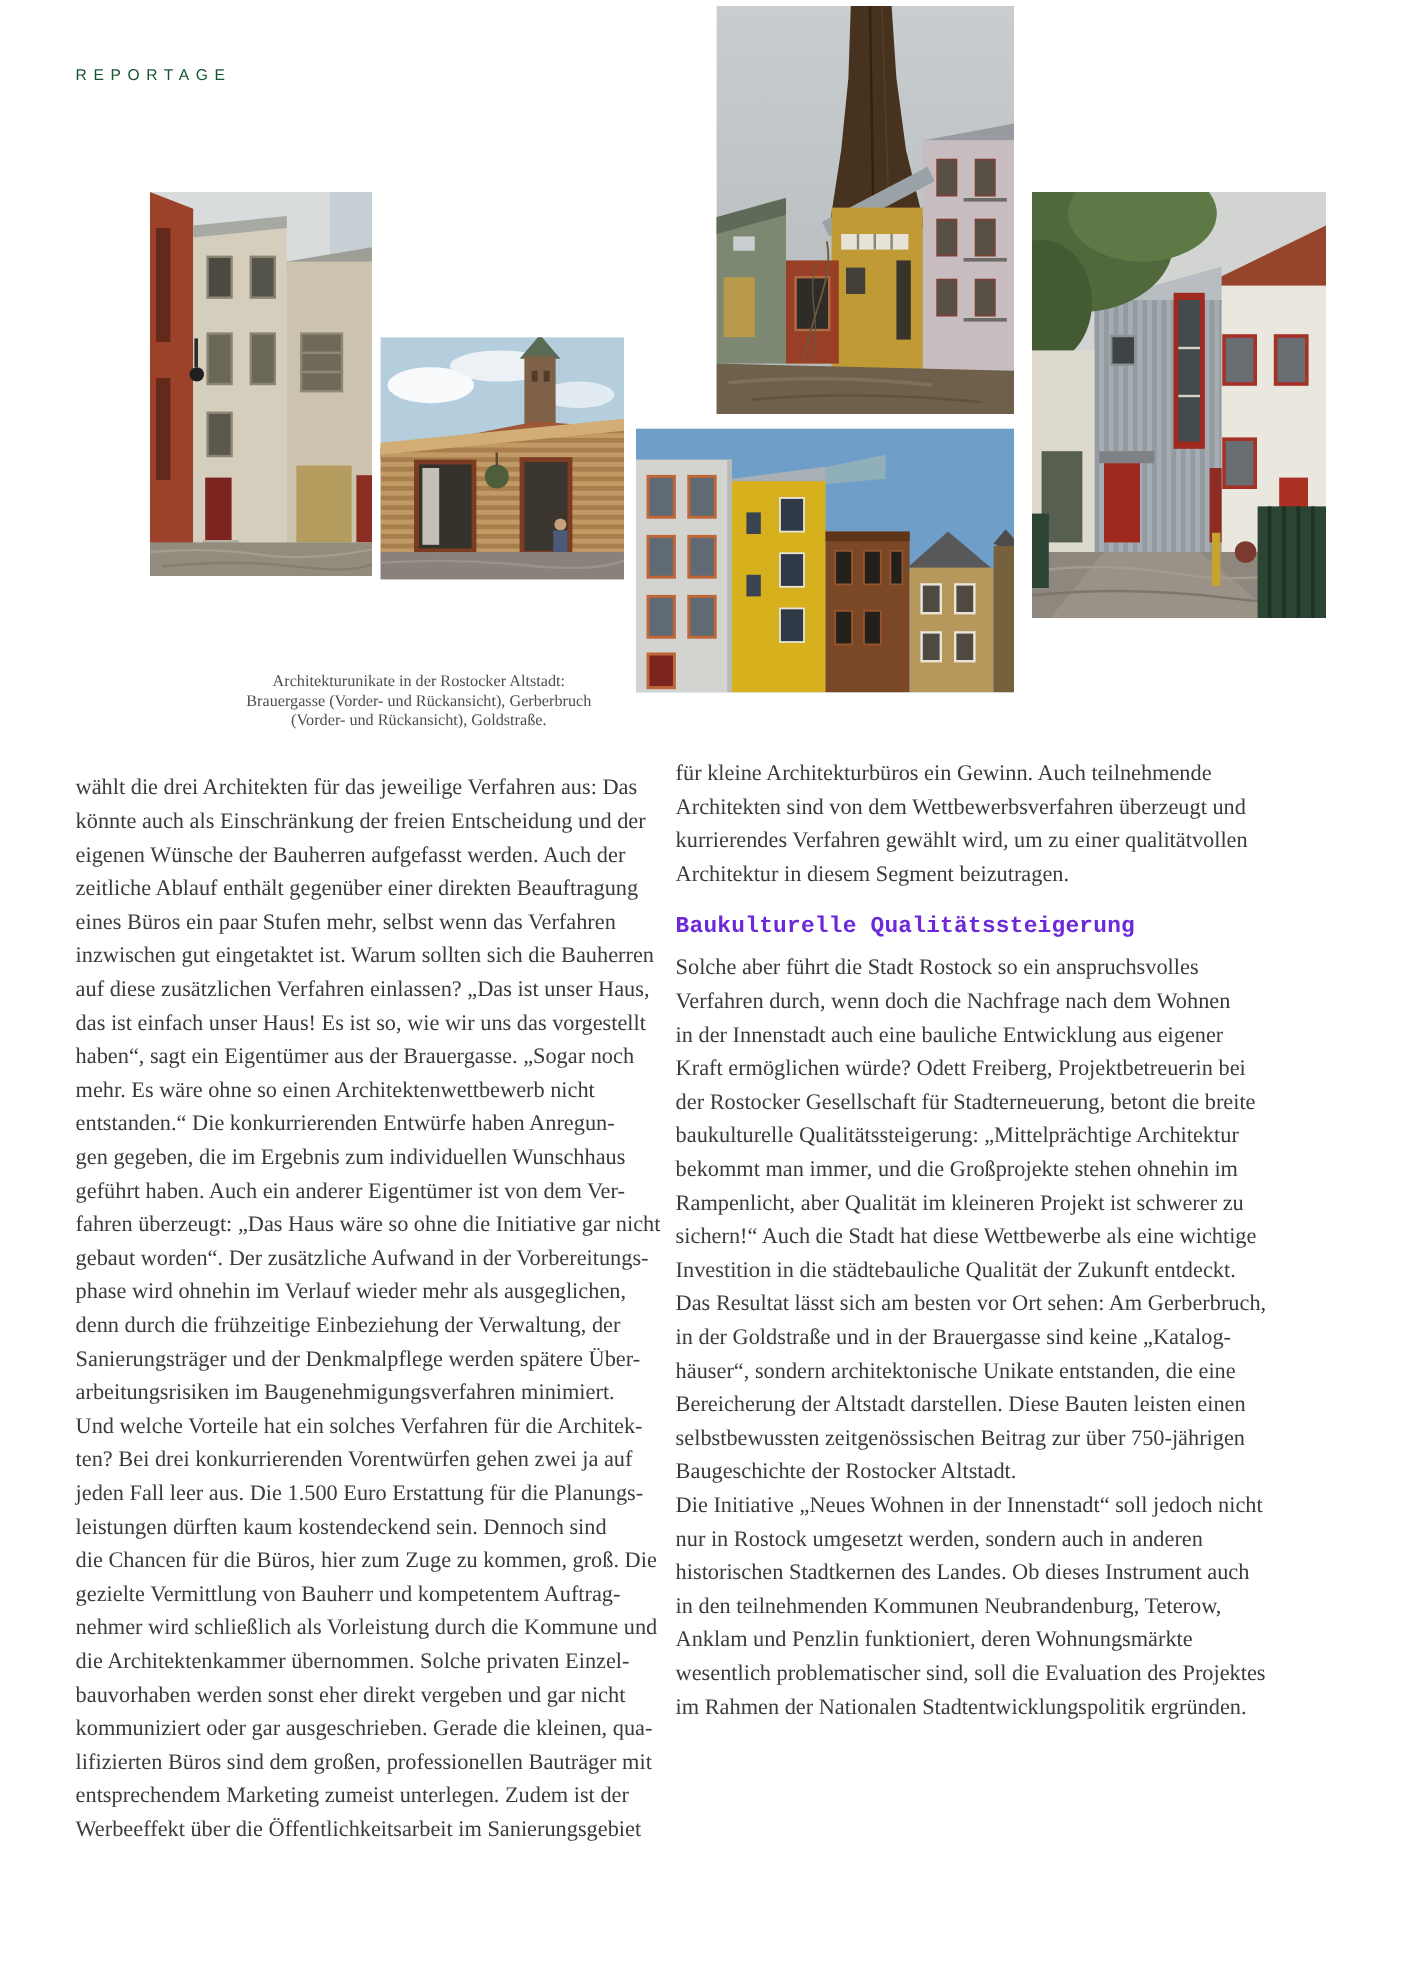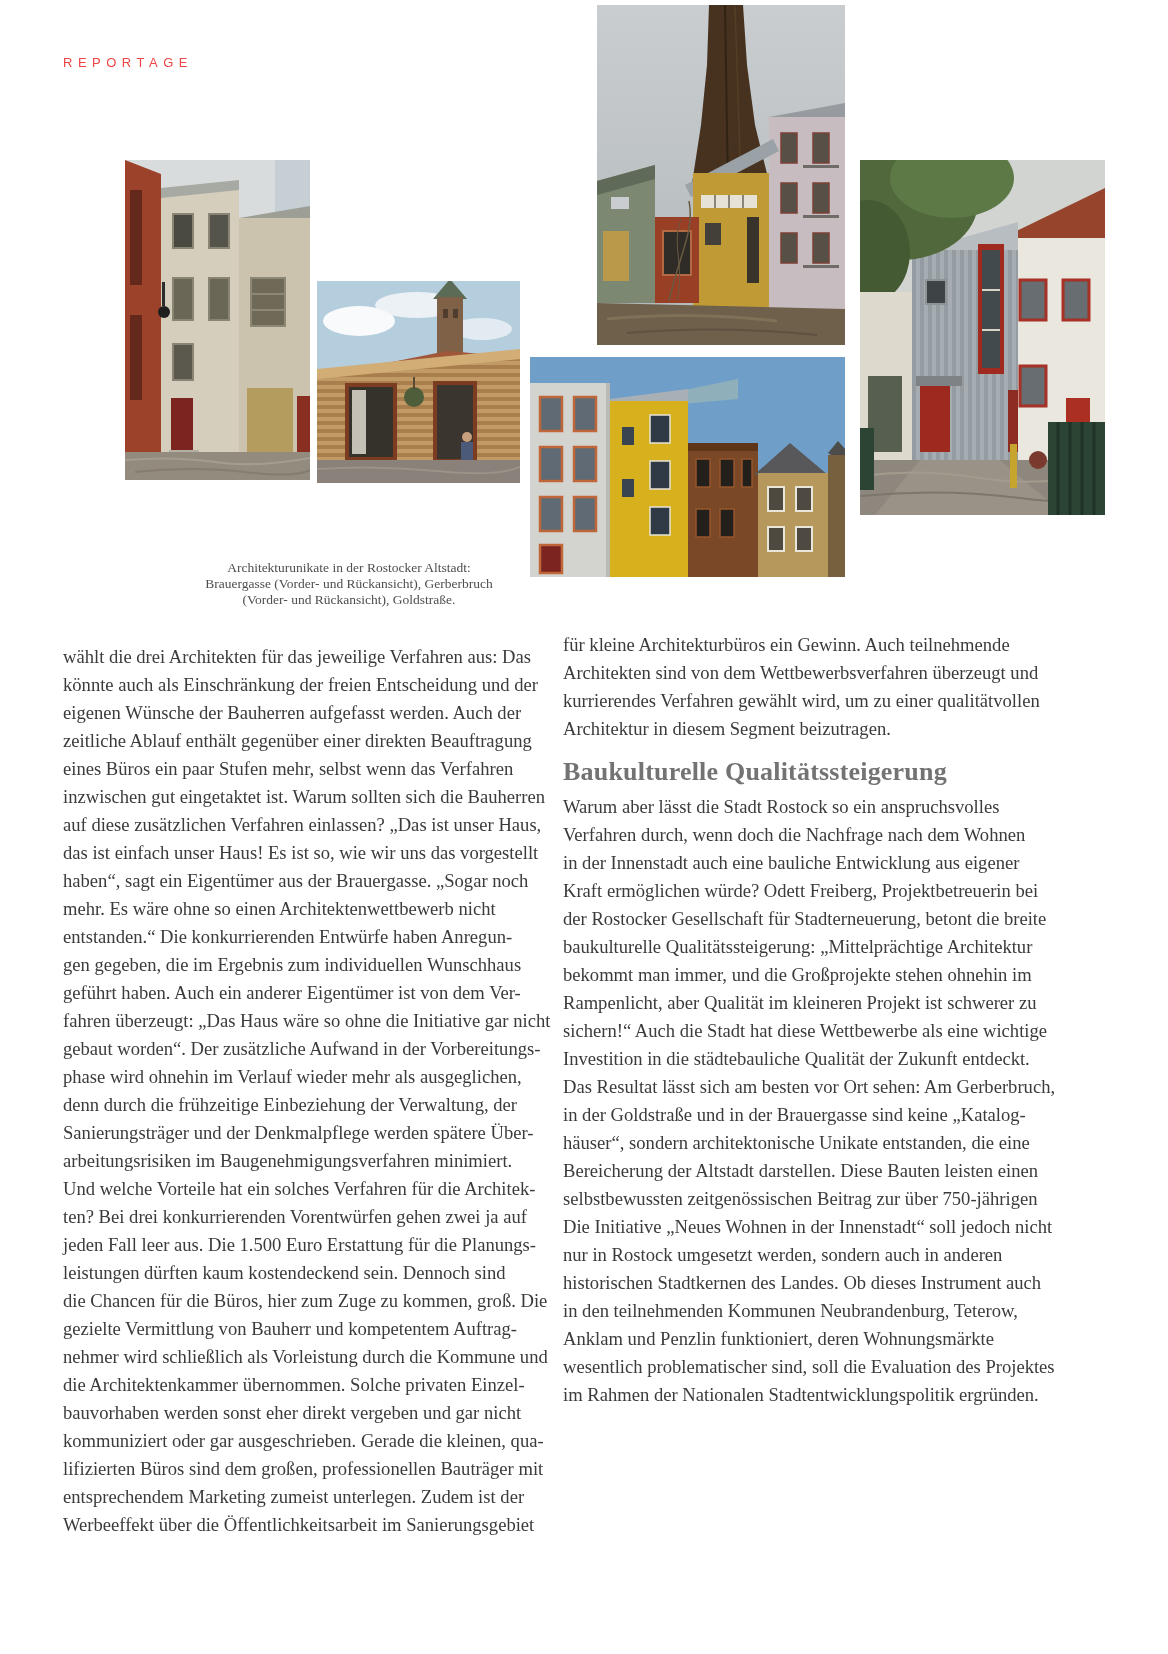--- a/index.html
+++ b/index.html
@@ -1,30 +1,30 @@
 <!DOCTYPE html>
 <html><head>
 <meta charset="utf-8">
 <style>
   html,body{margin:0;padding:0;background:#ffffff;}
   .page{position:relative;width:1168px;height:1654px;background:#ffffff;overflow:hidden;
         font-family:"Liberation Serif", serif;}
   .kicker{position:absolute;left:63px;top:55px;font-family:"Liberation Sans",sans-serif;
-          font-size:13px;letter-spacing:5.5px;color:#ef4444;}
+          font-size:13px;letter-spacing:5.5px;color:#14532d;}
   figure{position:absolute;margin:0;padding:0;}
   figure svg{display:block;width:100%;height:100%;}
   .caption{position:absolute;left:178px;top:560px;width:342px;text-align:center;
            font-size:13.5px;line-height:15.8px;color:#4e4e4e;}
   .caption .tline{white-space:nowrap;height:15.8px;}
   .col{position:absolute;width:497px;font-size:18.6px;line-height:28px;color:#3b3b3c;}
   .col .tline{white-space:nowrap;height:28px;}
   .col-left{left:63px;top:631px;margin-top:12px;}
   .col-right{left:563px;top:631px;}
-  .heading{font-family:Liberation Serif, serif;font-weight:700;font-size:26px;
-           color:#737373;margin:16px 0 8px 0;letter-spacing:0.2px;line-height:26px;}
+  .heading{font-family:Liberation Mono, monospace;font-weight:700;font-size:19px;
+           color:#6d28d9;margin:16px 0 8px 0;letter-spacing:0.2px;line-height:26px;}
 </style>
 </head>
 <body>
 
 <div class="page">
 
   <div class="kicker">REPORTAGE</div>
 
   <figure style="left:125px;top:160px;width:185px;height:320px;" aria-label="Brauergasse Vorderansicht">
     <svg viewBox="0 0 185 320" preserveAspectRatio="none">
@@ -261,35 +261,36 @@
 
   <div class="col col-right">
     <div>
         <div class="tline">für kleine Architekturbüros ein Gewinn. Auch teilnehmende</div>
         <div class="tline">Architekten sind von dem Wettbewerbsverfahren überzeugt und</div>
         <div class="tline">kurrierendes Verfahren gewählt wird, um zu einer qualitätvollen</div>
         <div class="tline">Architektur in diesem Segment beizutragen.</div>
       </div>
     <h2 class="heading">Baukulturelle Qualitätssteigerung</h2>
     <div>
-        <div class="tline">Warum aber lässt die Stadt Rostock so ein anspruchsvolles</div>
+        <div class="tline">Solche aber führt die Stadt Rostock so ein anspruchsvolles</div>
         <div class="tline">Verfahren durch, wenn doch die Nachfrage nach dem Wohnen</div>
         <div class="tline">in der Innenstadt auch eine bauliche Entwicklung aus eigener</div>
         <div class="tline">Kraft ermöglichen würde? Odett Freiberg, Projektbetreuerin bei</div>
         <div class="tline">der Rostocker Gesellschaft für Stadterneuerung, betont die breite</div>
         <div class="tline">baukulturelle Qualitätssteigerung: „Mittelprächtige Architektur</div>
         <div class="tline">bekommt man immer, und die Großprojekte stehen ohnehin im</div>
         <div class="tline">Rampenlicht, aber Qualität im kleineren Projekt ist schwerer zu</div>
         <div class="tline">sichern!“ Auch die Stadt hat diese Wettbewerbe als eine wichtige</div>
         <div class="tline">Investition in die städtebauliche Qualität der Zukunft entdeckt.</div>
         <div class="tline">Das Resultat lässt sich am besten vor Ort sehen: Am Gerberbruch,</div>
         <div class="tline">in der Goldstraße und in der Brauergasse sind keine „Katalog-</div>
         <div class="tline">häuser“, sondern architektonische Unikate entstanden, die eine</div>
         <div class="tline">Bereicherung der Altstadt darstellen. Diese Bauten leisten einen</div>
         <div class="tline">selbstbewussten zeitgenössischen Beitrag zur über 750-jährigen</div>
+        <div class="tline">Baugeschichte der Rostocker Altstadt.</div>
         <div class="tline">Die Initiative „Neues Wohnen in der Innenstadt“ soll jedoch nicht</div>
         <div class="tline">nur in Rostock umgesetzt werden, sondern auch in anderen</div>
         <div class="tline">historischen Stadtkernen des Landes. Ob dieses Instrument auch</div>
         <div class="tline">in den teilnehmenden Kommunen Neubrandenburg, Teterow,</div>
         <div class="tline">Anklam und Penzlin funktioniert, deren Wohnungsmärkte</div>
         <div class="tline">wesentlich problematischer sind, soll die Evaluation des Projektes</div>
         <div class="tline">im Rahmen der Nationalen Stadtentwicklungspolitik ergründen.</div>
       </div>
   </div>
 

